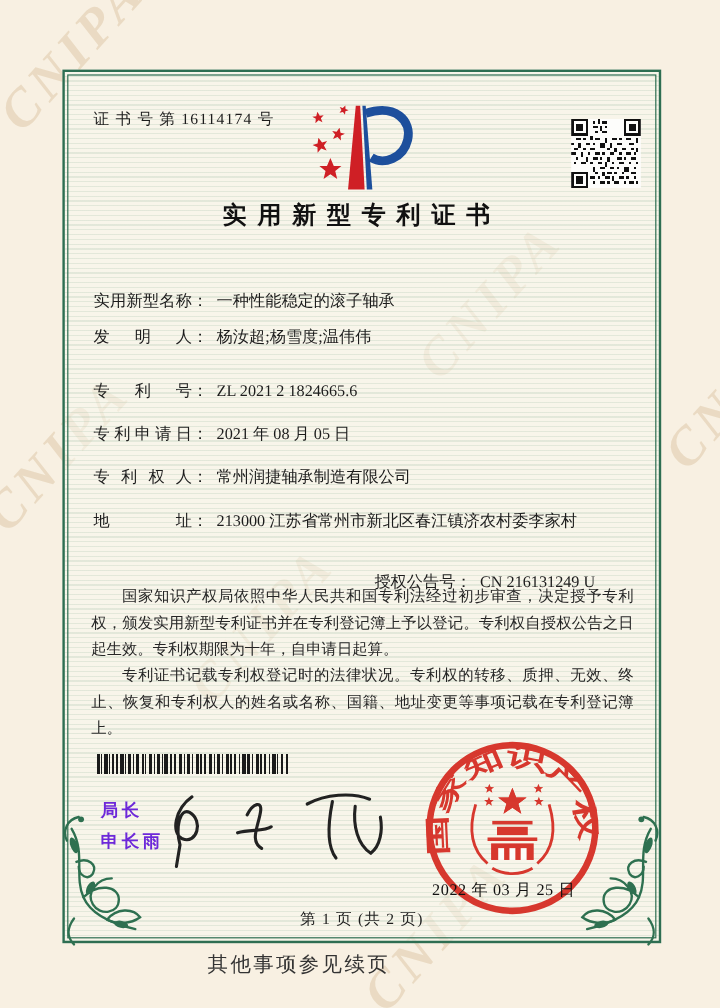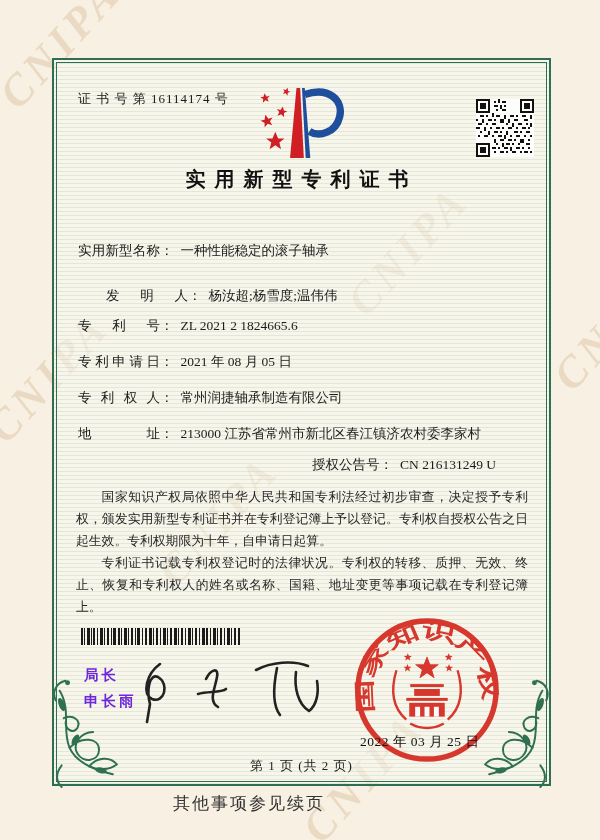--- a/index.html
+++ b/index.html
@@ -154,36 +154,36 @@
           <path d="M2,2h3v3h-3z M24,2h3v3h-3z M2,24h3v3h-3z"></path>
         </g>
     </svg>
   </div>
 
   <div class="abs title">实用新型专利证书</div>
 
   <div class="abs row" style="top:242px;">
     <span class="flabel">实用新型名称</span><span>：</span><span class="fvalue">一种性能稳定的滚子轴承</span>
   </div>
-  <div class="abs row" style="top:287px;margin-left:28px;">
+  <div class="abs row" style="top:272px;">
     <span class="flabel">发 明 人</span><span>：</span><span class="fvalue">杨汝超;杨雪度;温伟伟</span>
   </div>
   <div class="abs row" style="top:317px;">
     <span class="flabel">专 利 号</span><span>：</span><span class="fvalue">ZL 2021 2 1824665.6</span>
   </div>
   <div class="abs row" style="top:353px;">
     <span class="flabel">专利申请日</span><span>：</span><span class="fvalue">2021 年 08 月 05 日</span>
   </div>
   <div class="abs row" style="top:389px;">
     <span class="flabel">专 利 权 人</span><span>：</span><span class="fvalue">常州润捷轴承制造有限公司</span>
   </div>
   <div class="abs row" style="top:425px;">
     <span class="flabel">地 址</span><span>：</span><span class="fvalue">213000 江苏省常州市新北区春江镇济农村委李家村</span>
   </div>
-  <div class="abs row2" style="left:312px;top:456px;">
+  <div class="abs row2" style="left:312px;top:476px;">
     <span>授权公告号</span><span>：</span><span class="fvalue">CN 216131249 U</span>
   </div>
 
   <div class="abs paras">
     <p>国家知识产权局依照中华人民共和国专利法经过初步审查，决定授予专利权，颁发实用新型专利证书并在专利登记簿上予以登记。专利权自授权公告之日起生效。专利权期限为十年，自申请日起算。</p>
     <p>专利证书记载专利权登记时的法律状况。专利权的转移、质押、无效、终止、恢复和专利权人的姓名或名称、国籍、地址变更等事项记载在专利登记簿上。</p>
   </div>
 
   <div class="abs barcode">
     <svg width="162" height="17" viewBox="0 0 160 17" shape-rendering="crispEdges">

